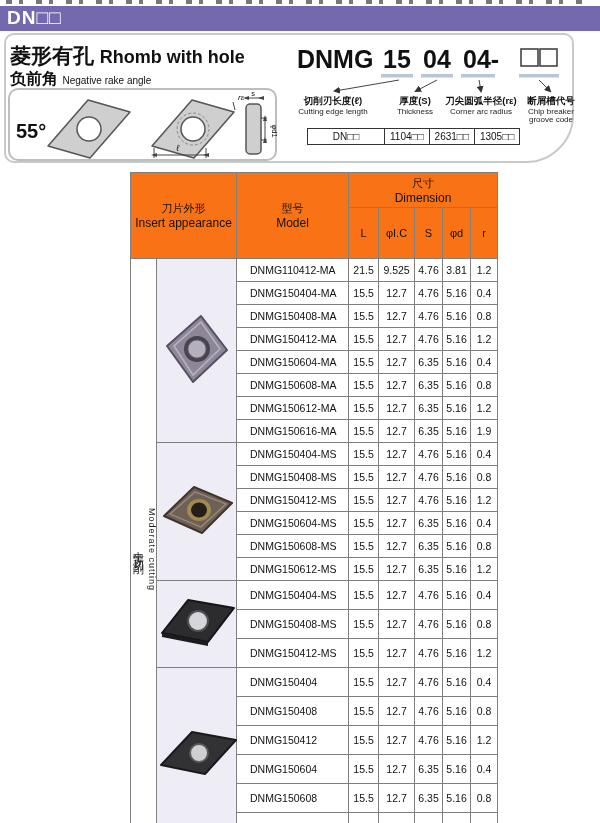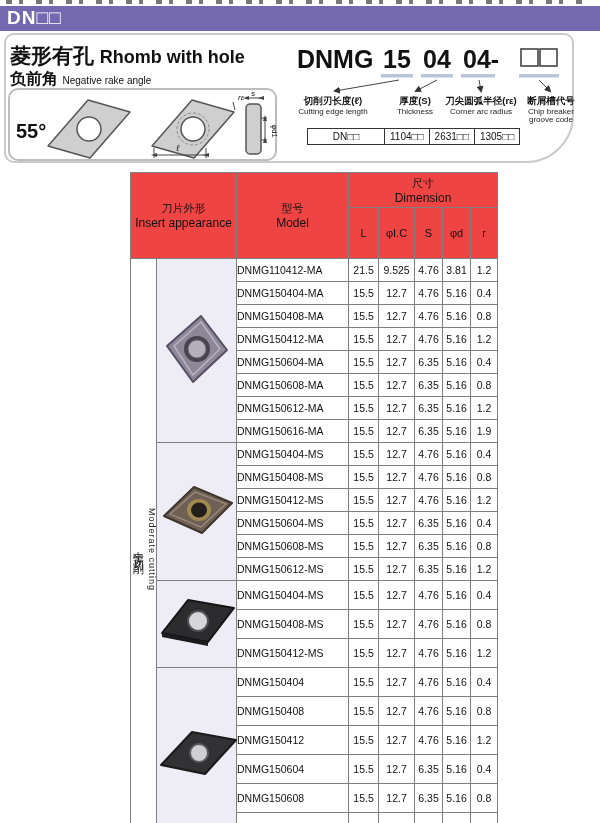--- a/index.html
+++ b/index.html
@@ -30,27 +30,27 @@
   .callout-cn { font-size:9.5px; font-weight:bold; fill:#111; text-anchor:middle; }
   .callout-en { font-size:8px; fill:#222; text-anchor:middle; }
   .conn { stroke:#444; stroke-width:1; fill:none; }
 
   .mini-table { position:absolute; left:307px; top:128px; border-collapse:collapse; background:#fff; }
   .mini-table td { border:1px solid #333; font-size:10px; text-align:center; height:15px; padding:0 5px; white-space:nowrap; }
   .mini-table tr td:first-child { width:66px; }
 
   .main-table { position:absolute; left:130px; top:172px; width:367px; border-collapse:collapse; table-layout:fixed; }
   .main-table th, .main-table td { border:1px solid #7f7f7f; padding:0; }
-  .main-table thead th { background:#ef4444; font-weight:normal; }
+  .main-table thead th { background:#f97316; font-weight:normal; }
   .th-cn { font-size:11px; }
   .th-en { font-size:12px; }
   .dim-col { font-size:11px; }
   tr.compact td { height:22px; }
   tr.tall td { height:28px; }
-  td.model { text-align:left; font-size:10.5px; white-space:nowrap; }
+  td.model { text-align:left; padding-left:13px; font-size:10.5px; white-space:nowrap; }
   td.num { text-align:center; font-size:10.5px; }
   td.appearance { background:#eeedf5; text-align:center; vertical-align:middle; }
   td.strip { background:#fff; vertical-align:middle; }
   .strip-inner { display:flex; flex-direction:row; justify-content:center; align-items:center; gap:1px; }
   .side-cn { writing-mode:vertical-rl; text-orientation:upright; font-size:11px; letter-spacing:4px; }
   .side-en { writing-mode:vertical-rl; font-size:9px; letter-spacing:1px; color:#222; }
   .dlabel { fill:#111; }
 </style>
 </head>
 <body>

